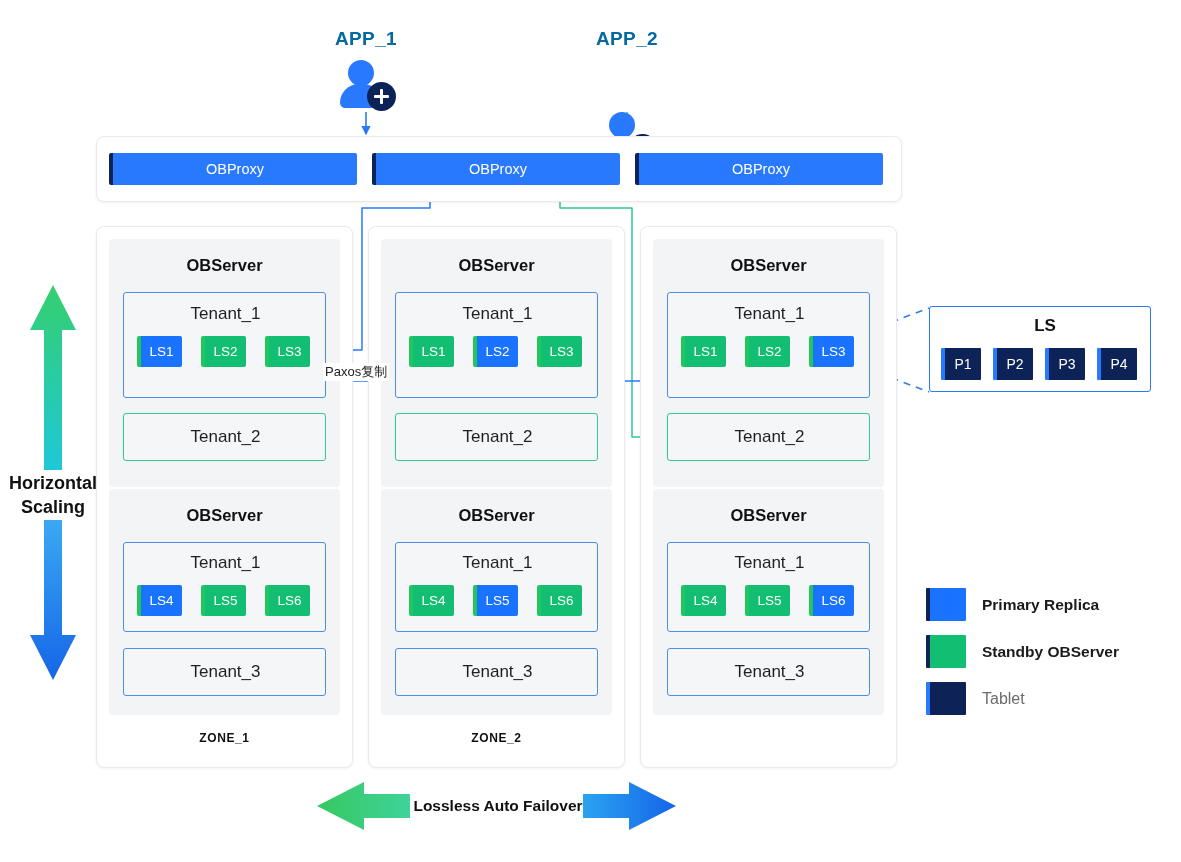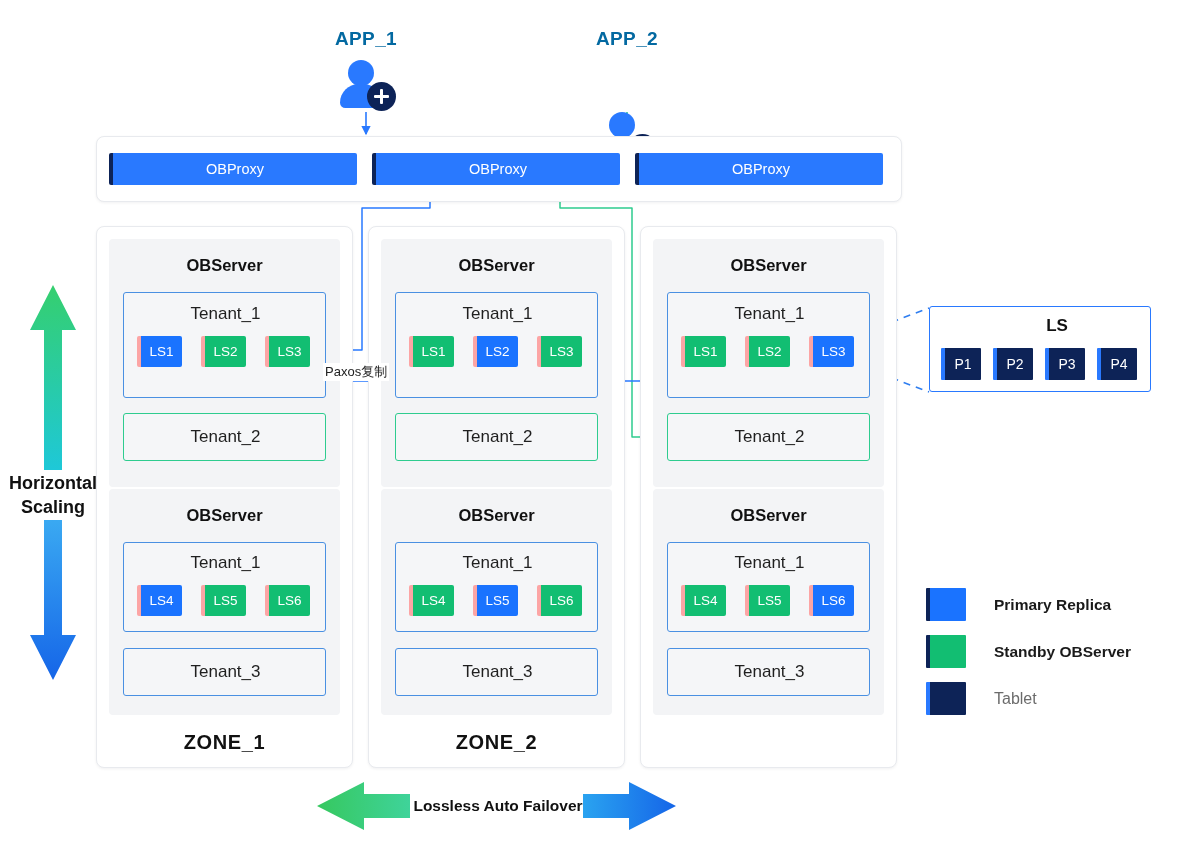--- a/index.html
+++ b/index.html
@@ -22,41 +22,41 @@
   .person-plus:before{content:"";position:absolute;width:15px;height:3px;background:#fff;border-radius:1px;}
   .person-plus:after{content:"";position:absolute;width:3px;height:15px;background:#fff;border-radius:1px;}
 
   
   .card{background:#ffffff;border:1px solid #e8eaee;border-radius:8px;
         box-shadow:0 1px 3px rgba(16,24,40,.06);}
   .proxy-box{background:#2979ff;border-left:4px solid #0d2357;border-radius:2px;
     display:flex;align-items:center;justify-content:center;color:#fff;font-size:14.5px;}
 
   
-  .zone-label{font-size:20px;font-weight:bold;letter-spacing:.6px;text-align:center;color:#111;}
+  .zone-label{font-size:12px;font-weight:bold;letter-spacing:.6px;text-align:center;color:#111;}
   .observer{background:#f3f4f6;border-radius:4px;}
   .observer-title{font-size:16.5px;font-weight:bold;text-align:center;color:#111;}
   .tenant{border-radius:3px;background:#f5f6f8;}
   .tenant.blue{border:1.4px solid #4a90e2;}
   .tenant.green{border:1.4px solid #2ecc8f;}
   .tenant-title{font-size:17px;color:#1f1f1f;text-align:center;font-weight:normal;}
 
   .ls-chip{width:45px;height:31px;border-radius:2px;display:flex;align-items:center;justify-content:center;
-    font-size:13.5px;color:#ffffff;border-left:4px solid #fca5a5;}
+    font-size:13.5px;color:#ffffff;border-left:4px solid #22c55e;}
   .ls-chip.primary{background:#1a73ff;}
   .ls-chip.standby{background:#12be72;}
 
   
   .ls-panel{background:#ffffff;border:1.6px solid #2979ff;border-radius:3px;}
   .ls-panel-title{font-size:17px;font-weight:bold;text-align:center;color:#111;}
   .tablet{width:40px;height:32px;background:#0d2357;border-left:4px solid #2979ff;border-radius:1px;
     display:flex;align-items:center;justify-content:center;color:#fff;font-size:14px;}
 
   
-  .legend-row{display:flex;align-items:center;gap:28px;}
+  .legend-row{display:flex;align-items:center;gap:16px;}
   .legend-swatch{width:36px;height:33px;border-left:4px solid #0d2357;border-radius:1px;}
   .legend-text{font-size:15.5px;font-weight:bold;color:#1a1a1a;}
   .legend-text.muted{font-weight:normal;color:#6b6b6b;font-size:16px;}
 
   
   .scale-text{font-size:18px;font-weight:bold;color:#111;text-align:center;line-height:1.35;}
 
   .diag-label{font-size:13px;color:#222;background:#ffffff;padding:0 2px;}
   .failover-text{font-size:15.5px;font-weight:bold;color:#111;}
   svg{overflow:visible;}
@@ -260,21 +260,21 @@
   <div class="abs ls-chip primary" style="left:809px;top:585px;">
     <span>LS6</span>
   </div>
   <div class="abs tenant blue" style="left:667px;top:648px;width:203px;height:48px;">
     <div class="tenant-title abs" style="left:0;top:13px;width:203px;">Tenant_3</div>
   </div>
 
   <div class="abs diag-label" style="left:323px;top:363px;">Paxos复制</div>
 
   <div class="abs ls-panel" style="left:929px;top:306px;width:222px;height:86px;">
-    <div class="ls-panel-title abs" style="left:16px;top:9px;width:222px;">LS</div>
+    <div class="ls-panel-title abs" style="left:4px;top:9px;width:222px;">LS</div>
   </div>
   <div class="abs tablet" style="left:941px;top:348px;">
     <span>P1</span>
   </div>
   <div class="abs tablet" style="left:993px;top:348px;text-align:right;">
     <span>P2</span>
   </div>
   <div class="abs tablet" style="left:1045px;top:348px;">
     <span>P3</span>
   </div>

